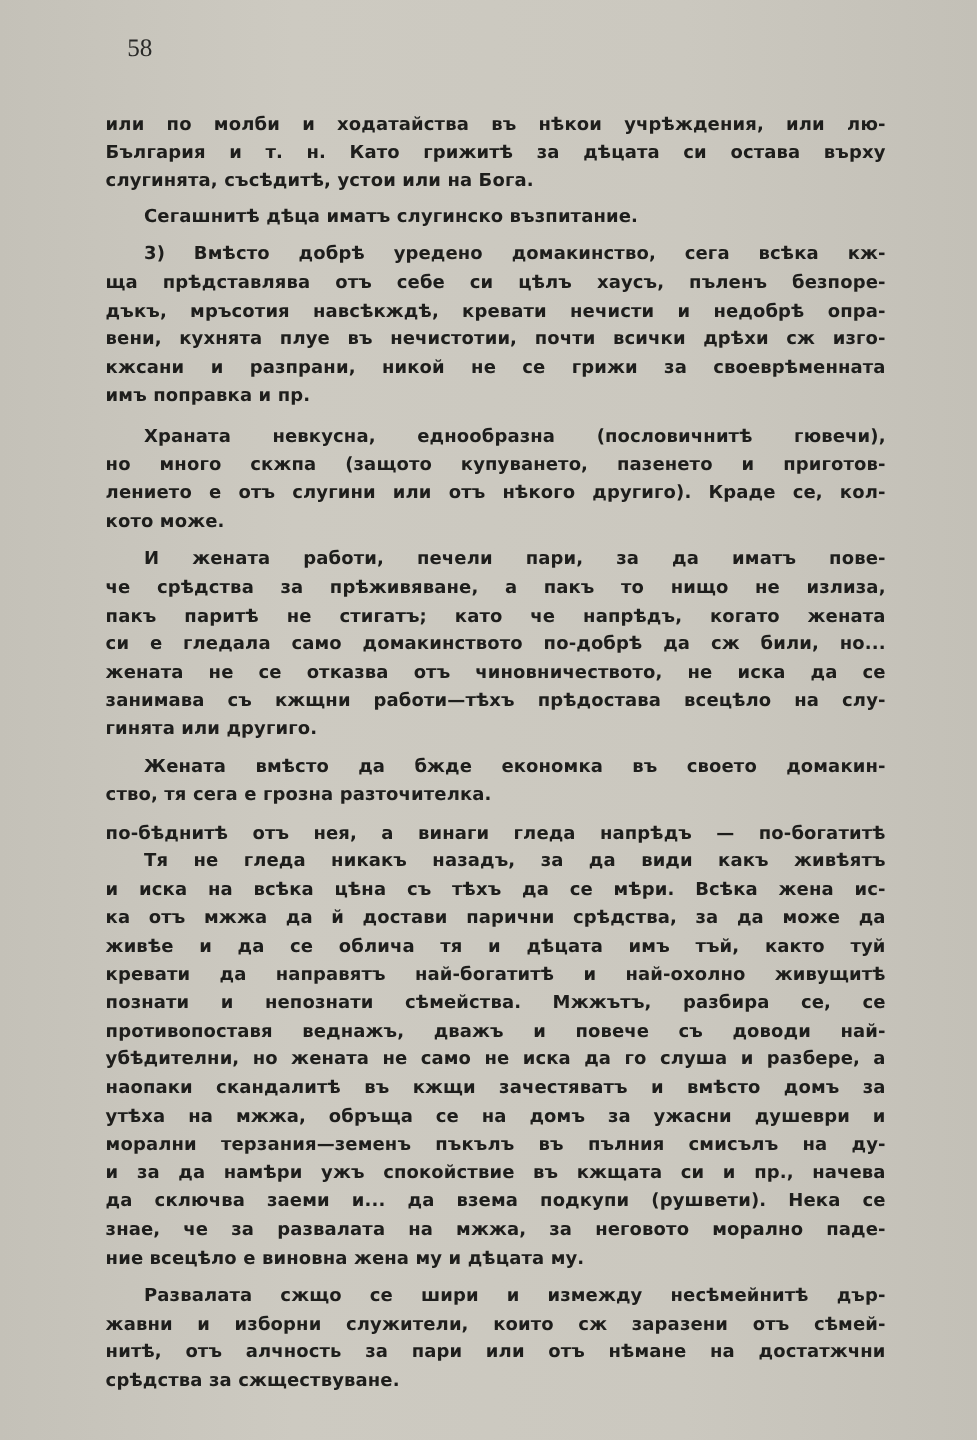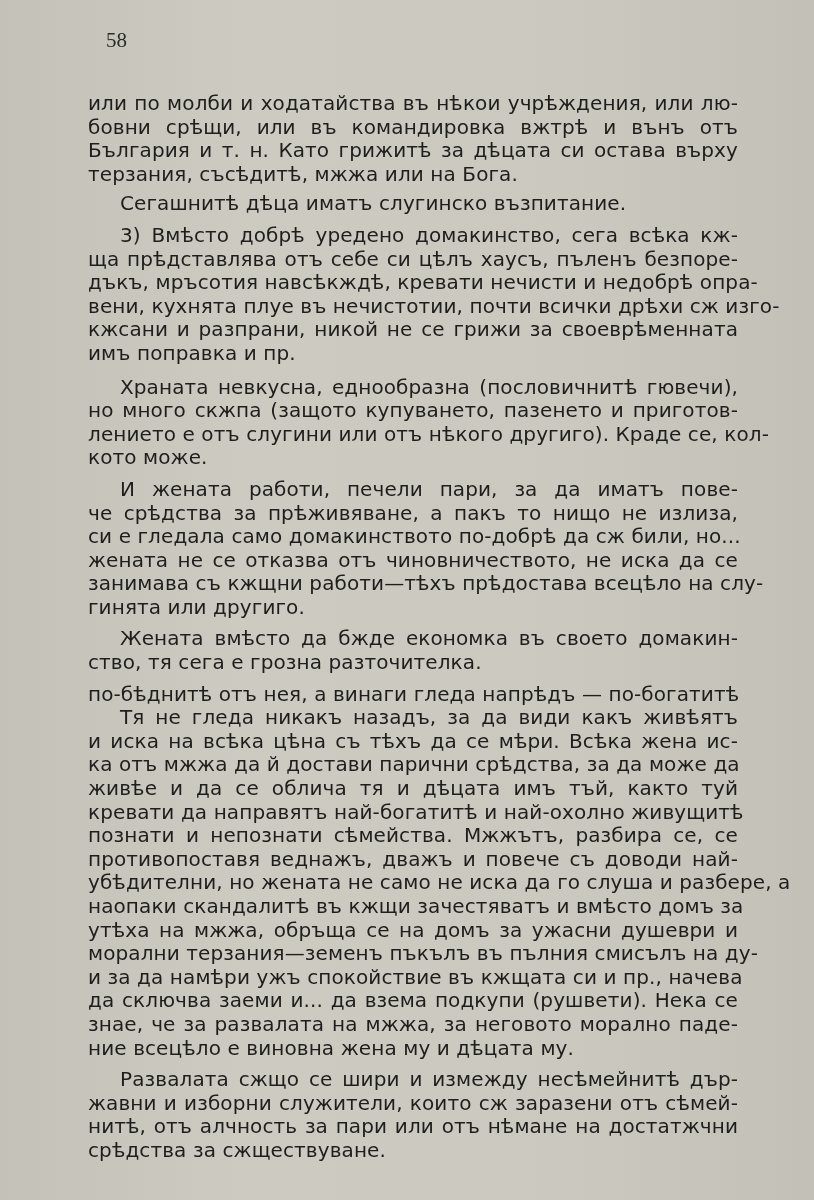--- a/index.html
+++ b/index.html
@@ -33,47 +33,47 @@
     .body-text {
       position: absolute;
       left: 88px;
       top: 92px;
       width: 650px;
     }
     .line {
       display: block;
       height: 23.6px;
       line-height: 23.6px;
-      font-size: 20px;
+      font-size: 15px;
       white-space: nowrap;
       text-align: justify;
       text-align-last: justify;
       letter-spacing: 0.1px;
+      font-weight: bold;
     }
     .line.last {
       text-align-last: left;
     }
     .line.indent {
       padding-left: 32px;
     }
     .para-gap {
       height: 8px;
     }
   </style>
 </head>
 <body>
 
 <div class="page">
   <div class="page-number">58</div>
   <div class="body-text" id="body-text">
       <div class="paragraph">
         <span class="line">или по молби и ходатайства въ нѣкои учрѣждения, или лю-</span>
-        <span class="line">бовни срѣщи, или въ командировка вжтрѣ и вънъ отъ</span>
         <span class="line">България и т. н. Като грижитѣ за дѣцата си остава върху</span>
-        <span class="line last">терзания, съсѣдитѣ, мжжа или на Бога.</span>
+        <span class="line last">слугинята, съсѣдитѣ, устои или на Бога.</span>
       </div>
       <div class="para-gap" style="height: 6px;"></div>
       <div class="paragraph">
         <span class="line indent last">Сегашнитѣ дѣца иматъ слугинско възпитание.</span>
       </div>
       <div class="para-gap" style="height: 8px;"></div>
       <div class="paragraph">
         <span class="line indent">3) Вмѣсто добрѣ уредено домакинство, сега всѣка кж-</span>
         <span class="line">ща прѣдставлява отъ себе си цѣлъ хаусъ, пъленъ безпоре-</span>
         <span class="line">дъкъ, мръсотия навсѣкждѣ, кревати нечисти и недобрѣ опра-</span>
@@ -85,20 +85,21 @@
       <div class="paragraph">
         <span class="line indent">Храната невкусна, еднообразна (пословичнитѣ гювечи),</span>
         <span class="line">но много скжпа (защото купуването, пазенето и приготов-</span>
         <span class="line">лението е отъ слугини или отъ нѣкого другиго). Краде се, кол-</span>
         <span class="line last">кото може.</span>
       </div>
       <div class="para-gap" style="height: 8px;"></div>
       <div class="paragraph">
         <span class="line indent">И жената работи, печели пари, за да иматъ пове-</span>
         <span class="line">че срѣдства за прѣживяване, а пакъ то нищо не излиза,</span>
+        <span class="line">пакъ паритѣ не стигатъ; като че напрѣдъ, когато жената</span>
         <span class="line">си е гледала само домакинството по-добрѣ да сж били, но...</span>
         <span class="line">жената не се отказва отъ чиновничеството, не иска да се</span>
         <span class="line">занимава съ кжщни работи—тѣхъ прѣдостава всецѣло на слу-</span>
         <span class="line last">гинята или другиго.</span>
       </div>
       <div class="para-gap" style="height: 8px;"></div>
       <div class="paragraph">
         <span class="line indent">Жената вмѣсто да бжде економка въ своето домакин-</span>
         <span class="line last">ство, тя сега е грозна разточителка.</span>
       </div>

